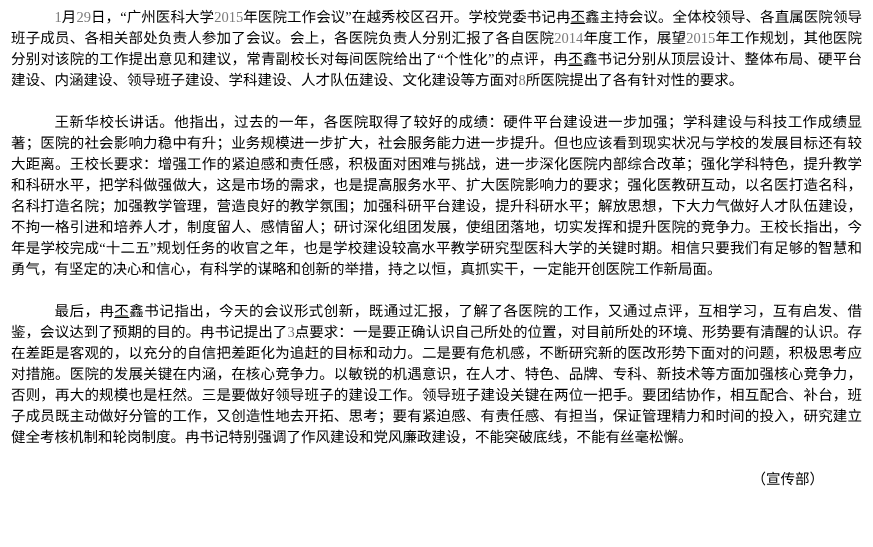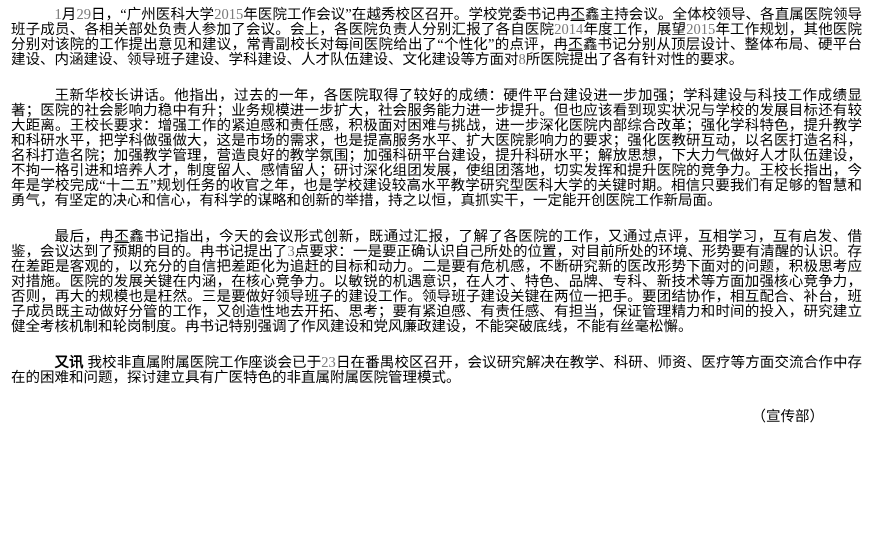--- a/index.html
+++ b/index.html
@@ -17,21 +17,21 @@
     width:873px;
     height:547px;
     padding:7px 11px 0 11px;
     background:var(--bg);
     overflow:hidden;
   }
   .para{
     margin:0 0 21px 0;
     font-family:"Liberation Serif","DejaVu Serif",serif;
     font-size:14.5px;
-    line-height:15px;
+    line-height:21px;
     color:var(--text);
     text-indent:3em;
     text-align:justify;
     letter-spacing:0;
   }
   .para span{ text-indent:0; }
   .u{ text-decoration:underline; }
   .b{ font-weight:bold; }
   .num{ color:var(--num); }
   .signature{
@@ -45,16 +45,15 @@
   }
 </style>
 </head>
 <body>
 
 <div class="doc">
   <div id="paragraphs">
       <p class="para"><span><span class="num">1</span>月<span class="num">29</span>日，“广州医科大学<span class="num">2015</span>年医院工作会议”在越秀校区召开。学校党委书记冉</span><span class="u">丕</span><span>鑫主持会议。全体校领导、各直属医院领导班子成员、各相关部处负责人参加了会议。会上，各医院负责人分别汇报了各自医院<span class="num">2014</span>年度工作，展望<span class="num">2015</span>年工作规划，其他医院分别对该院的工作提出意见和建议，常青副校长对每间医院给出了“个性化”的点评，冉</span><span class="u">丕</span><span>鑫书记分别从顶层设计、整体布局、硬平台建设、内涵建设、领导班子建设、学科建设、人才队伍建设、文化建设等方面对<span class="num">8</span>所医院提出了各有针对性的要求。</span></p>
       <p class="para"><span>王新华校长讲话。他指出，过去的一年，各医院取得了较好的成绩：硬件平台建设进一步加强；学科建设与科技工作成绩显著；医院的社会影响力稳中有升；业务规模进一步扩大，社会服务能力进一步提升。但也应该看到现实状况与学校的发展目标还有较大距离。王校长要求：增强工作的紧迫感和责任感，积极面对困难与挑战，进一步深化医院内部综合改革；强化学科特色，提升教学和科研水平，把学科做强做大，这是市场的需求，也是提高服务水平、扩大医院影响力的要求；强化医教研互动，以名医打造名科，名科打造名院；加强教学管理，营造良好的教学氛围；加强科研平台建设，提升科研水平；解放思想，下大力气做好人才队伍建设，不拘一格引进和培养人才，制度留人、感情留人；研讨深化组团发展，使组团落地，切实发挥和提升医院的竞争力。王校长指出，今年是学校完成“十二五”规划任务的收官之年，也是学校建设较高水平教学研究型医科大学的关键时期。相信只要我们有足够的智慧和勇气，有坚定的决心和信心，有科学的谋略和创新的举措，持之以恒，真抓实干，一定能开创医院工作新局面。</span></p>
       <p class="para"><span>最后，冉</span><span class="u">丕</span><span>鑫书记指出，今天的会议形式创新，既通过汇报，了解了各医院的工作，又通过点评，互相学习，互有启发、借鉴，会议达到了预期的目的。冉书记提出了<span class="num">3</span>点要求：一是要正确认识自己所处的位置，对目前所处的环境、形势要有清醒的认识。存在差距是客观的，以充分的自信把差距化为追赶的目标和动力。二是要有危机感，不断研究新的医改形势下面对的问题，积极思考应对措施。医院的发展关键在内涵，在核心竞争力。以敏锐的机遇意识，在人才、特色、品牌、专科、新技术等方面加强核心竞争力，否则，再大的规模也是枉然。三是要做好领导班子的建设工作。领导班子建设关键在两位一把手。要团结协作，相互配合、补台，班子成员既主动做好分管的工作，又创造性地去开拓、思考；要有紧迫感、有责任感、有担当，保证管理精力和时间的投入，研究建立健全考核机制和轮岗制度。冉书记特别强调了作风建设和党风廉政建设，不能突破底线，不能有丝毫松懈。</span></p>
-      <p class="para"><span class="b">又讯</span><span> 我校非直属附属医院工作座谈会已于<span class="num">23</span>日在番禺校区召开，会议研究解决在教学、科研、师资、医疗等方面交流合作中存在的困难和问题，探讨建立具有广医特色的非直属附属医院管理模式。</span></p>
     </div>
   <div class="signature">（宣传部）</div>
 </div>
 
 </body></html>

